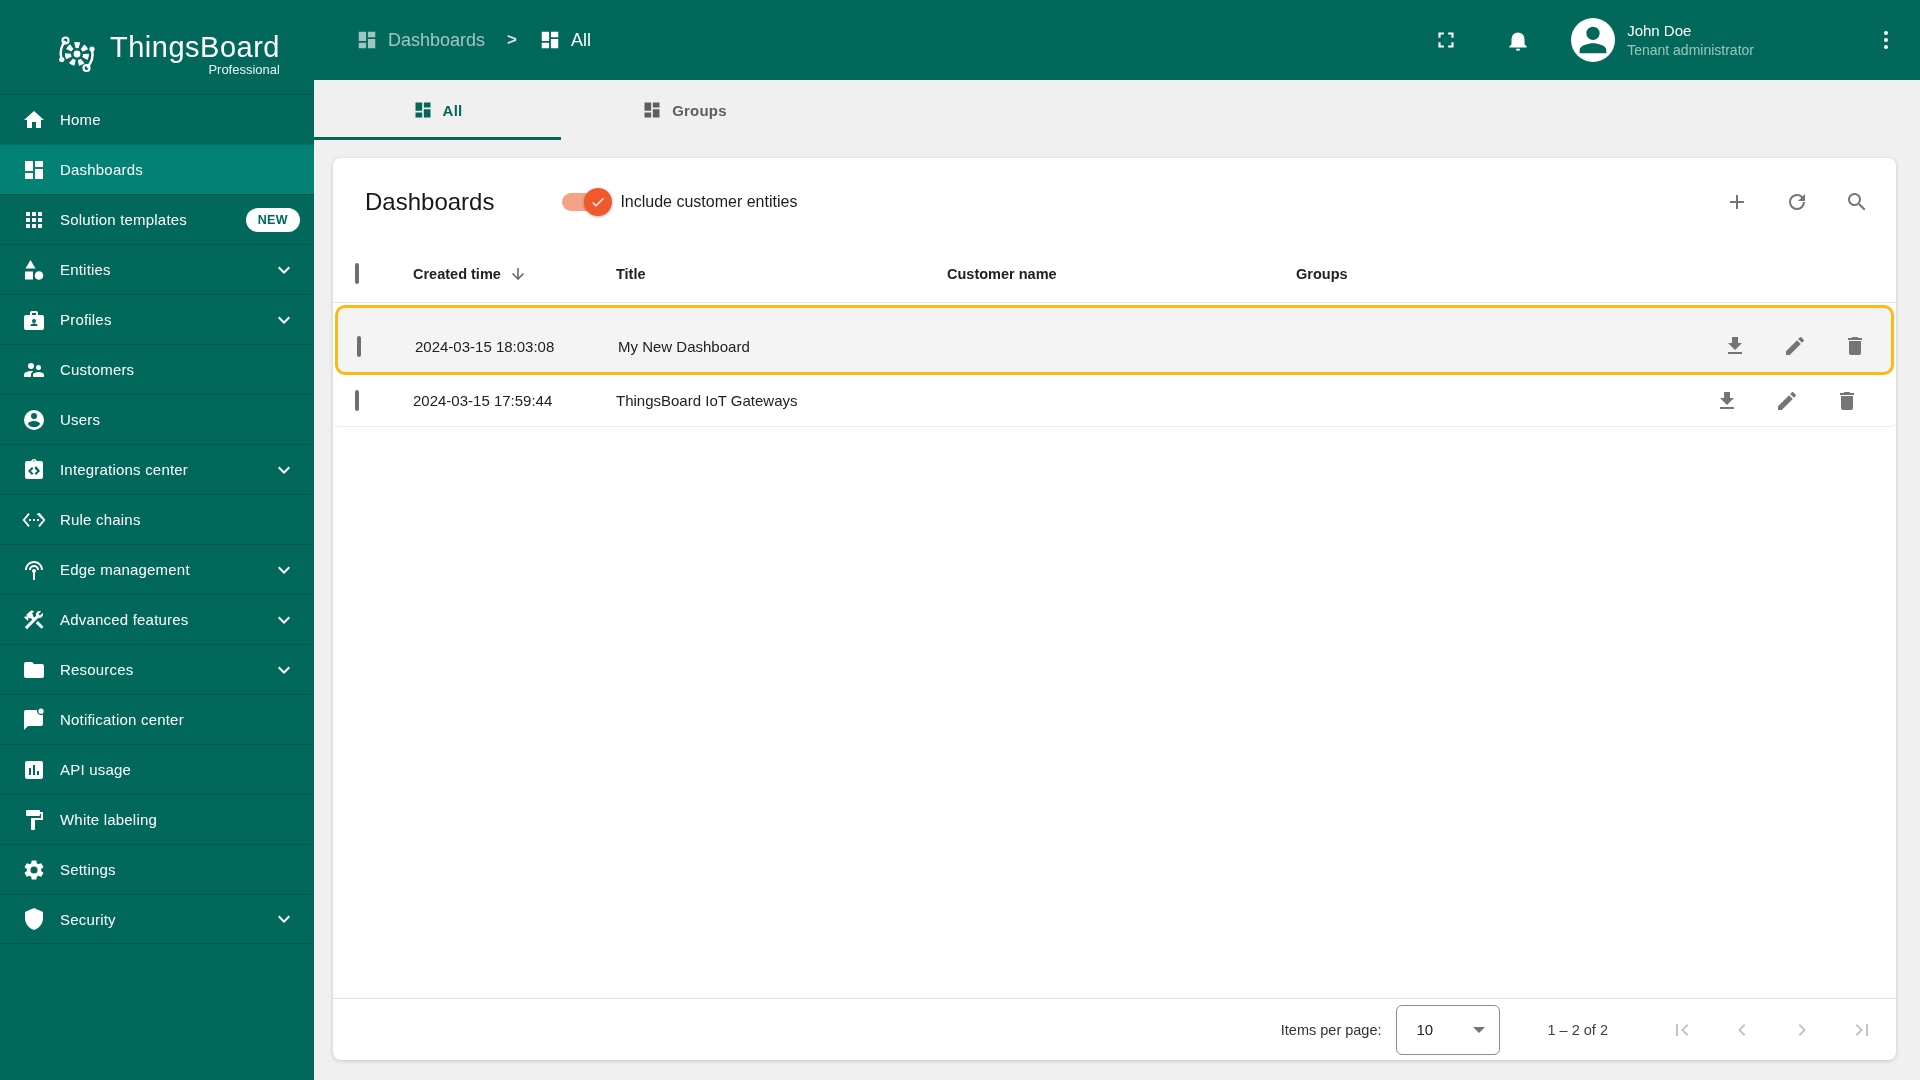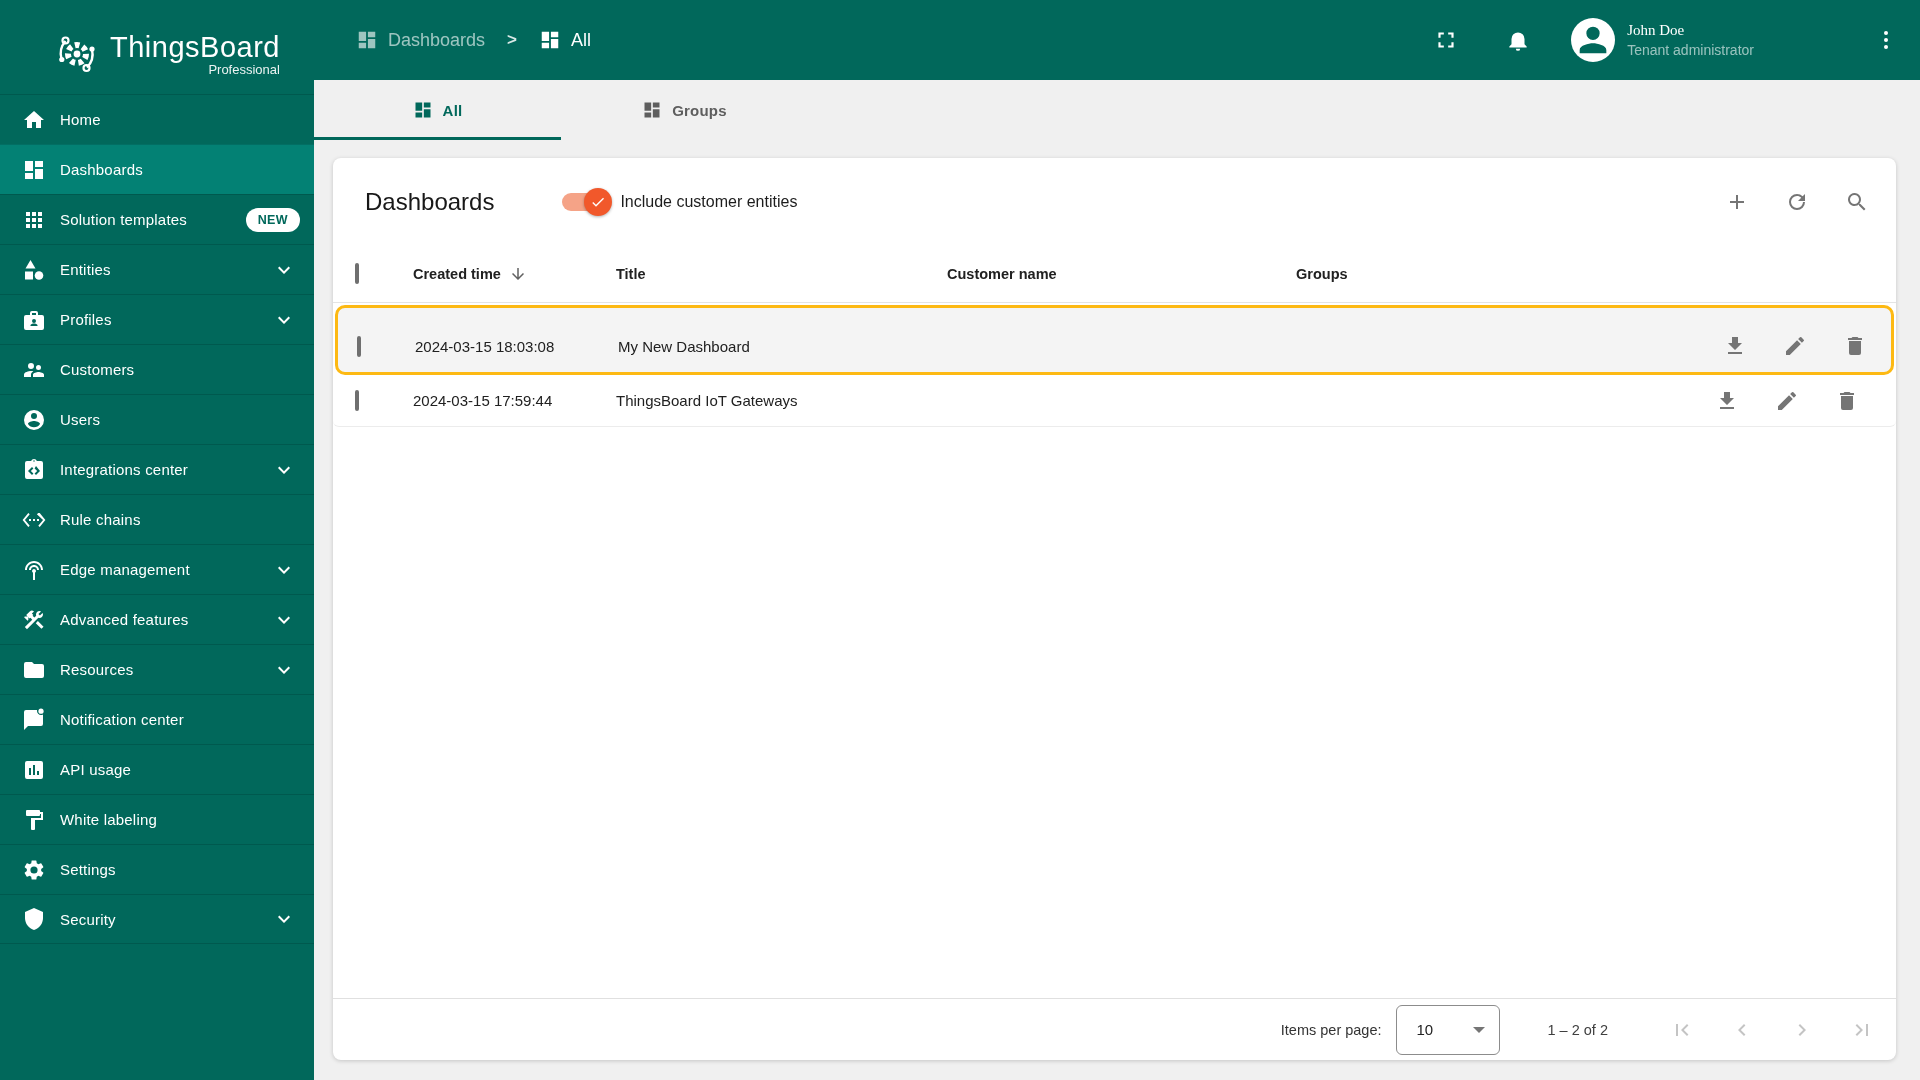--- a/index.html
+++ b/index.html
@@ -37,21 +37,21 @@
   .crumb-cur { display:flex; align-items:center; color:#fff; }
   .crumb-cur .crumb-label { margin-left:10px; font-size:18px; font-weight:500; }
   .crumb-icon { width:22px; height:22px; }
   .topbar-right { margin-left:auto; display:flex; align-items:center; }
   .tb-iconbtn { width:26px; height:26px; color:#fff; cursor:pointer; }
   .bell { margin-left:46px; }
   .avatar { margin-left:40px; width:44px; height:44px; border-radius:50%; background:#fff;
     display:flex; align-items:center; justify-content:center; overflow:hidden; cursor:pointer; }
   .avatar svg { width:40px; height:40px; color:#01685B; }
   .user-block { margin-left:12px; display:flex; flex-direction:column; line-height:1.3; }
-  .user-name { font-size:15px; color:#fff;font-family:Liberation Serif, serif; }
+  .user-name { font-size:15px; color:#fff; }
   .user-role { font-size:14px; color:rgba(255,255,255,.6); }
   .kebab { margin-left:120px; width:24px; height:24px; color:#fff; cursor:pointer; }
 
   .tabbar { height:60px; background:#f0f0f0; display:flex; }
   .tab { width:247px; display:flex; align-items:center; justify-content:center;
     cursor:pointer; position:relative; color:#5e5e5e; }
   .tab .tab-icon { width:20px; height:20px; }
   .tab .tab-label { margin-left:10px; font-size:15px; font-weight:600; letter-spacing:.2px; }
   .tab.active { color:#01685B; }
   .tab.active::after { content:""; position:absolute; left:0; right:0; bottom:0; height:3px; background:#01685B; }

